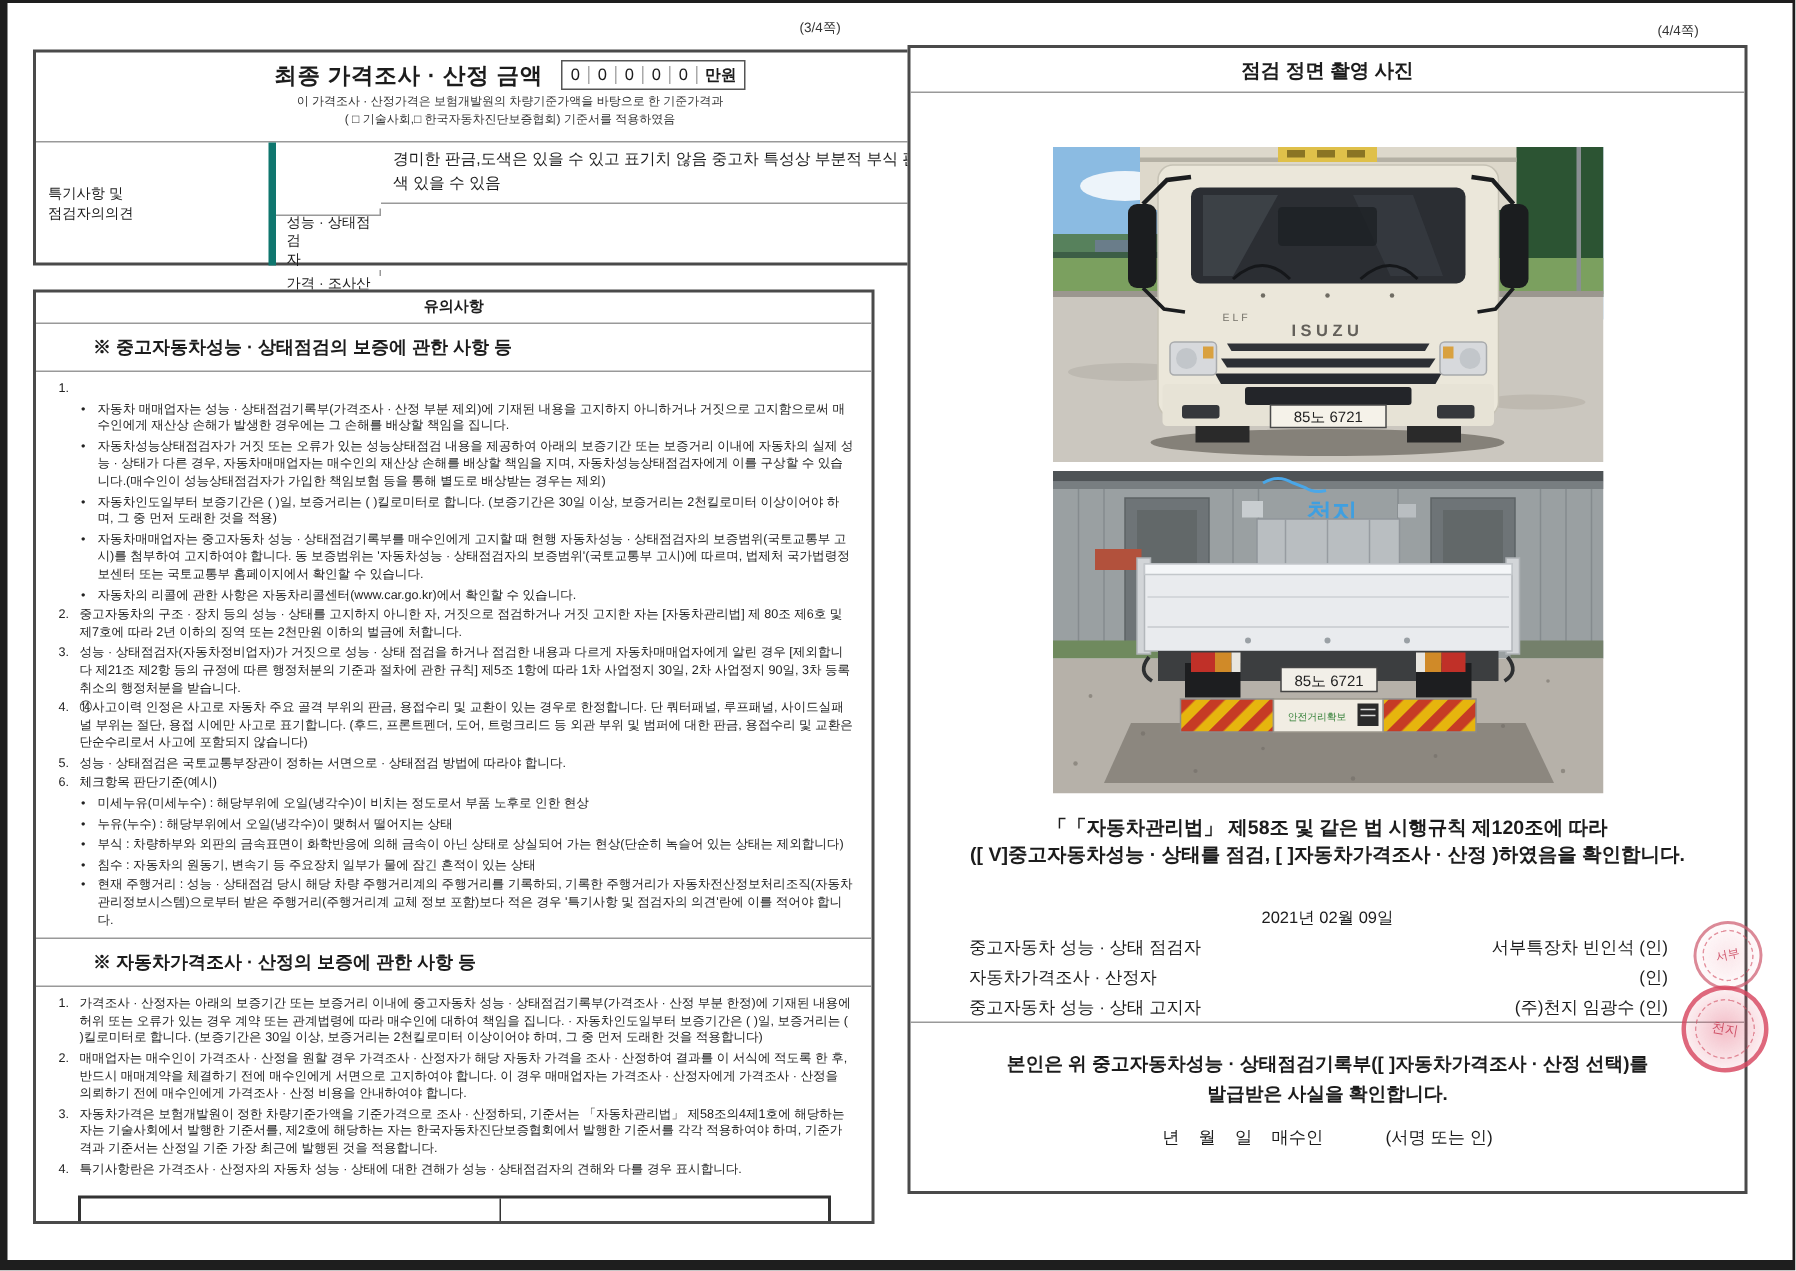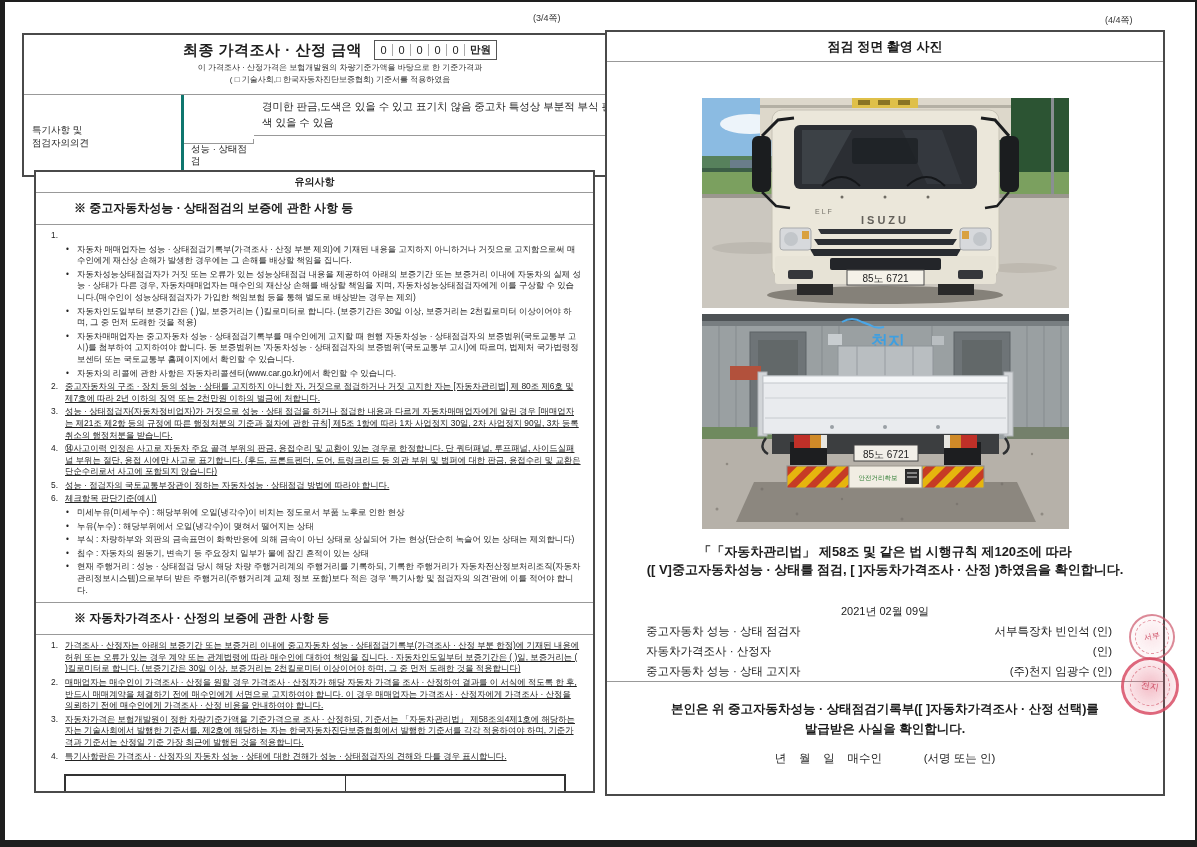--- a/index.html
+++ b/index.html
@@ -11,33 +11,33 @@
   .t1{position:absolute;left:17px;top:31px;width:636px;height:144px;border:2px solid #4a4a4a;box-sizing:border-box;background:#fff;}
   .t1-top{height:60px;border-bottom:1px solid #999;text-align:center;padding-top:3px;box-sizing:border-box;}
   .t1-titlerow{display:flex;justify-content:center;align-items:center;gap:12px;height:24px;}
   .t1-title{font-weight:bold;font-size:15px;letter-spacing:.5px;}
   .digitbox{display:flex;align-items:center;border:1px solid #555;height:18px;}
   .dg{width:17px;text-align:center;font-size:11px;border-right:1px solid #aaa;}
   .dg:last-of-type{border-right:none;}
   .unit{font-size:10.5px;font-weight:bold;padding:0 5px;}
   .t1-note{font-size:8px;color:#333;line-height:1.55;}
   .t1-grid{display:grid;grid-template-columns:160px 70px 1fr;grid-template-rows:41px 41px;}
-  .c-head{grid-row:1/3;border-right:3px solid #0f766e;display:flex;align-items:center;padding-left:8px;font-size:9.5px;white-space:pre-line;line-height:1.4;}
+  .c-head{grid-row:1/3;border-right:5px solid #0f766e;display:flex;align-items:center;padding-left:8px;font-size:9.5px;white-space:pre-line;line-height:1.4;}
   .c-lab{border-right:1px solid #999;font-size:9.5px;padding:4px 2px 0 7px;line-height:1.3;margin-top:44px;}
   .c-lab.rb{border-bottom:1px solid #999;}
   .c-val{font-size:10.5px;padding:4px 8px 0 8px;line-height:1.5;}
   .c-val.rb{border-bottom:1px solid #999;}
-  .np{position:absolute;left:17px;top:168px;width:561px;height:623px;border:2px solid #4a4a4a;box-sizing:border-box;background:#fff;overflow:hidden;margin-left:12px;}
+  .np{position:absolute;left:17px;top:191px;width:561px;height:623px;border:2px solid #4a4a4a;box-sizing:border-box;background:#fff;overflow:hidden;}
   .n-title{height:21px;border-bottom:1px solid #999;text-align:center;font-weight:bold;font-size:10px;line-height:20px;box-sizing:border-box;}
   .sech{font-weight:bold;font-size:12px;padding:7px 0 7px 38px;border-bottom:1px solid #999;}
   .sech.s2{border-top:1px solid #999;margin-top:2px;}
   .nlist{padding:5px 12px 2px 15px;font-size:8.4px;line-height:1.38;color:#222;}
   .itm{display:flex;margin-bottom:2px;}
   .itm .no{min-width:14px;}
-  .itm .tx{flex:1;text-decoration:underline;}
+  .itm .tx{flex:1;}
   .blt{display:flex;padding-left:15px;margin-bottom:2px;}
   .blt .bu{min-width:11px;}
   .blt .tx{flex:1;}
   .infobox{width:502px;margin:8px auto 0;border:2px solid #333;position:relative;box-sizing:border-box;background:#fff;}
   .ib-title{width:280px;border-right:1px solid #333;border-bottom:4px solid #b91c1c;text-align:center;font-weight:bold;font-size:16px;padding:17px 0;box-sizing:border-box;}
   
   .rp{position:absolute;left:600px;top:28px;width:560px;height:766px;border:2px solid #4a4a4a;box-sizing:border-box;background:#fff;}
   .rp-title{height:30px;border-bottom:1px solid #999;text-align:center;font-weight:bold;font-size:13px;line-height:29px;box-sizing:border-box;}
   .photo{display:block;margin:0 auto;}
   .ph1{margin-top:36px;margin-bottom:6px;}
@@ -119,29 +119,29 @@
       <div class="blt">
           <span class="bu">•</span>
           <span class="tx">자동차의 리콜에 관한 사항은 자동차리콜센터(www.car.go.kr)에서 확인할 수 있습니다.</span>
         </div>
       <div class="itm">
           <span class="no">2.</span>
           <span class="tx">중고자동차의 구조 · 장치 등의 성능 · 상태를 고지하지 아니한 자, 거짓으로 점검하거나 거짓 고지한 자는 [자동차관리법] 제 80조 제6호 및 제7호에 따라 2년 이하의 징역 또는 2천만원 이하의 벌금에 처합니다.</span>
         </div>
       <div class="itm">
           <span class="no">3.</span>
-          <span class="tx">성능 · 상태점검자(자동차정비업자)가 거짓으로 성능 · 상태 점검을 하거나 점검한 내용과 다르게 자동차매매업자에게 알린 경우 [매매업자는 제21조 제2항 등의 규정에 따른 행정처분의 기준과 절차에 관한 규칙] 제5조 1항에 따라 1차 사업정지 30일, 2차 사업정지 90일, 3차 등록취소의 행정처분을 받습니다.</span>
+          <span class="tx">성능 · 상태점검자(자동차정비업자)가 거짓으로 성능 · 상태 점검을 하거나 점검한 내용과 다르게 자동차매매업자에게 알린 경우 [제외합니다 제21조 제2항 등의 규정에 따른 행정처분의 기준과 절차에 관한 규칙] 제5조 1항에 따라 1차 사업정지 30일, 2차 사업정지 90일, 3차 등록취소의 행정처분을 받습니다.</span>
         </div>
       <div class="itm">
           <span class="no">4.</span>
           <span class="tx">⑭사고이력 인정은 사고로 자동차 주요 골격 부위의 판금, 용접수리 및 교환이 있는 경우로 한정합니다. 단 쿼터패널, 루프패널, 사이드실패널 부위는 절단, 용접 시에만 사고로 표기합니다. (후드, 프론트펜더, 도어, 트렁크리드 등 외관 부위 및 범퍼에 대한 판금, 용접수리 및 교환은 단순수리로서 사고에 포함되지 않습니다)</span>
         </div>
       <div class="itm">
           <span class="no">5.</span>
-          <span class="tx">성능 · 점검자의 국토교통부장관이 정하는 자동차성능 · 상태점검 방법에 따라야 합니다.</span>
+          <span class="tx">성능 · 상태점검은 국토교통부장관이 정하는 서면으로 · 상태점검 방법에 따라야 합니다.</span>
         </div>
       <div class="itm">
           <span class="no">6.</span>
           <span class="tx">체크항목 판단기준(예시)</span>
         </div>
       <div class="blt">
           <span class="bu">•</span>
           <span class="tx">미세누유(미세누수) : 해당부위에 오일(냉각수)이 비치는 정도로서 부품 노후로 인한 현상</span>
         </div>
       <div class="blt">

